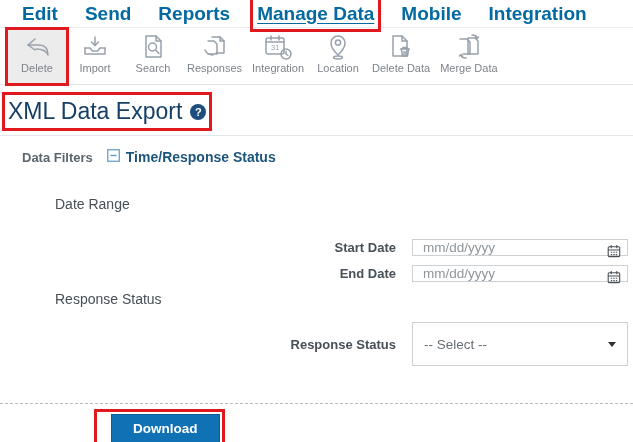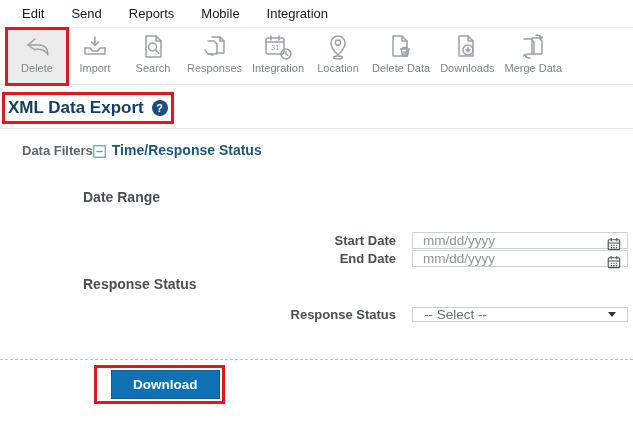--- a/index.html
+++ b/index.html
@@ -2,70 +2,70 @@
 <html><head>
 <meta charset="utf-8">
 <style>
   * { box-sizing: border-box; margin: 0; padding: 0; }
   html,body { width: 633px; height: 442px; background: #fff; overflow: hidden;
     font-family: "Liberation Sans", sans-serif; }
 
   
   .nav { display: flex; align-items: center; height: 28px; padding-left: 22px;
     gap: 27px; border-bottom: 1px solid #eceef0; }
-  .nav-item { font-size: 13px; font-weight: 400; color: #0f172a; cursor: pointer;
+  .nav-item { font-size: 19px; font-weight: 700; color: #0369a1; cursor: pointer;
     white-space: nowrap; }
   .nav-item.active { text-decoration: underline; text-underline-offset: 3px;
     outline: 3px solid #e0191f; outline-offset: 4px; }
 
   
   .toolbar { display: flex; align-items: flex-start; height: 57px;
     border-bottom: 1px solid #e2e5e7; padding: 2px 2px 0 8px; }
   .tool { min-width: 58px; height: 53px; display: flex; flex-direction: column;
     align-items: center; justify-content: flex-start; padding: 3px 5px 0 5px;
     cursor: pointer; }
   .tool svg { flex: 0 0 auto; }
   .tool .tlabel { font-size: 11px; color: #7d848b; margin-top: 1px; white-space: nowrap; }
   .tool.selected { background: #ececec; outline: 3px solid #e0191f; outline-offset: 0; }
   .icon-stroke { stroke: #98a1ab; fill: none; stroke-width: 1.5;
     stroke-linecap: round; stroke-linejoin: round; }
 
   
   .title-bar { padding: 13px 0 10px 6px; border-bottom: 1px solid #e4e7e9; }
   .title-wrap { display: inline-flex; align-items: center; gap: 8px;
     outline: 3px solid #e0191f; outline-offset: 3px; margin-left: 2px; }
-  .page-title { font-size: 17px; font-weight: bold; color: #153f66; }
+  .page-title { font-size: 23px; font-weight: normal; color: #153f66; }
   .help { width: 16px; height: 16px; border-radius: 50%; background: #1d4e7d;
     color: #fff; font-size: 11px; font-weight: bold; display: inline-flex;
     align-items: center; justify-content: center; cursor: pointer; }
 
   
-  .filters-row { display: flex; align-items: center; margin: 13px 12px 0 22px; }
+  .filters-row { display: flex; align-items: center; margin: 13px 12px 0 22px; gap: 14px; }
   .filters-label { font-size: 13px; font-weight: bold; color: #5c666e; }
-  .group-toggle { display: inline-flex; align-items: flex-end; gap: 6px; cursor: pointer; }
+  .group-toggle { display: inline-flex; align-items: flex-start; gap: 6px; cursor: pointer; }
   .group-title { font-size: 14px; font-weight: bold; color: #1d567c; }
 
   
-  .section-heading { margin: 31px 0 0 83px; font-size: 14px; font-weight: bold;
+  .section-heading { margin: 31px 0 0 55px; font-size: 14px; font-weight: normal;
     color: #474f57; }
   .section-heading.tight { margin-top: 9px; }
   .frow { display: flex; align-items: center; justify-content: flex-end;
     width: 628px; }
   .frow.first { margin-top: 26px; }
-  .frow.next { }
+  .frow.next { margin-top: 8px; }
   .frow.selrow { margin-top: 15px; }
   .flabel { font-size: 13px; font-weight: bold; color: #474f57; margin-right: 16px;
     white-space: nowrap; }
   .input-wrap { position: relative; width: 216px; }
   .date-input { width: 216px; height: 17px; border: 1px solid #ccd1d5;
     padding: 0 30px 0 10px; font-size: 13.5px; color: #333;
     font-family: "Liberation Sans", sans-serif; outline: none; }
   .date-input::placeholder { color: #8f969c; }
   .cal-btn { position: absolute; right: 7px; top: 6px; cursor: pointer; line-height: 0; }
-  .select-box { width: 216px; height: 15px; border: 1px solid #ccd1d5;
+  .select-box { width: 216px; height: 44px; border: 1px solid #ccd1d5;
     display: flex; align-items: center; justify-content: space-between;
     padding: 0 11px; font-size: 13.5px; color: #666d73; cursor: pointer;
     background: #fff; }
   .caret { width: 0; height: 0; border-left: 4px solid transparent;
     border-right: 4px solid transparent; border-top: 5px solid #333; }
 
   
   .dashed-divider { border-top: 1px dashed #b8bec4; margin-top: 37px; }
   .download-wrap { display: inline-block; margin: 10px 16px 0 99px;
     outline: 3px solid #e0191f; outline-offset: 2px; padding-left: 12px; }
@@ -76,20 +76,21 @@
 </head>
 <body>
 
 
 
 
 <div class="nav">
   <span class="nav-item">Edit</span>
   <span class="nav-item">Send</span>
   <span class="nav-item">Reports</span>
+  <span class="nav-item active">Manage Data</span>
   <span class="nav-item">Mobile</span>
   <span class="nav-item">Integration</span>
 </div>
 
 
 <div class="toolbar">
 
   <div class="tool selected">
     <svg width="30" height="28" viewBox="0 0 30 28">
       <g class="icon-stroke">
@@ -166,31 +167,20 @@
         <path d="M7 3 h9 l5 5 v15 H7 z"></path>
           <path d="M16 3 v5 h5"></path>
         <path d="M14.5 16 h9 M17 16 v-1.5 h4 V16"></path>
         <path d="M15.5 16.5 l1 6.5 h5 l1 -6.5"></path>
         <path d="M18 18.5 v3 M20 18.5 v3"></path>
       </g>
     </svg>
     <span class="tlabel">Delete Data</span>
   </div>
 
-  <div class="tool">
-    <svg width="30" height="28" viewBox="0 0 30 28">
-      <g class="icon-stroke">
-        <path d="M7 3 h9 l5 5 v15 H7 z"></path>
-          <path d="M16 3 v5 h5"></path>
-        <circle cx="16" cy="17" r="5"></circle>
-        <path d="M16 14.5 v4 M14 16.8 L16 18.8 L18 16.8"></path>
-      </g>
-    </svg>
-    <span class="tlabel">Downloads</span>
-  </div>
 
   <div class="tool">
     <svg width="30" height="28" viewBox="0 0 30 28">
       <g class="icon-stroke">
         <path d="M6 6 h7 l3 3 v12 h-7"></path>
         <path d="M14 5 h7 l3 3 v13 h-10 z"></path>
         <path d="M18 2 c3 0 5 1 5 3.5 M21.5 4 l1.5 1.5 L24.5 4"></path>
         <path d="M12 25 c-3 0 -5 -1 -5 -3.5 M5.5 23 L7 21.5 L8.5 23"></path>
       </g>
     </svg>

